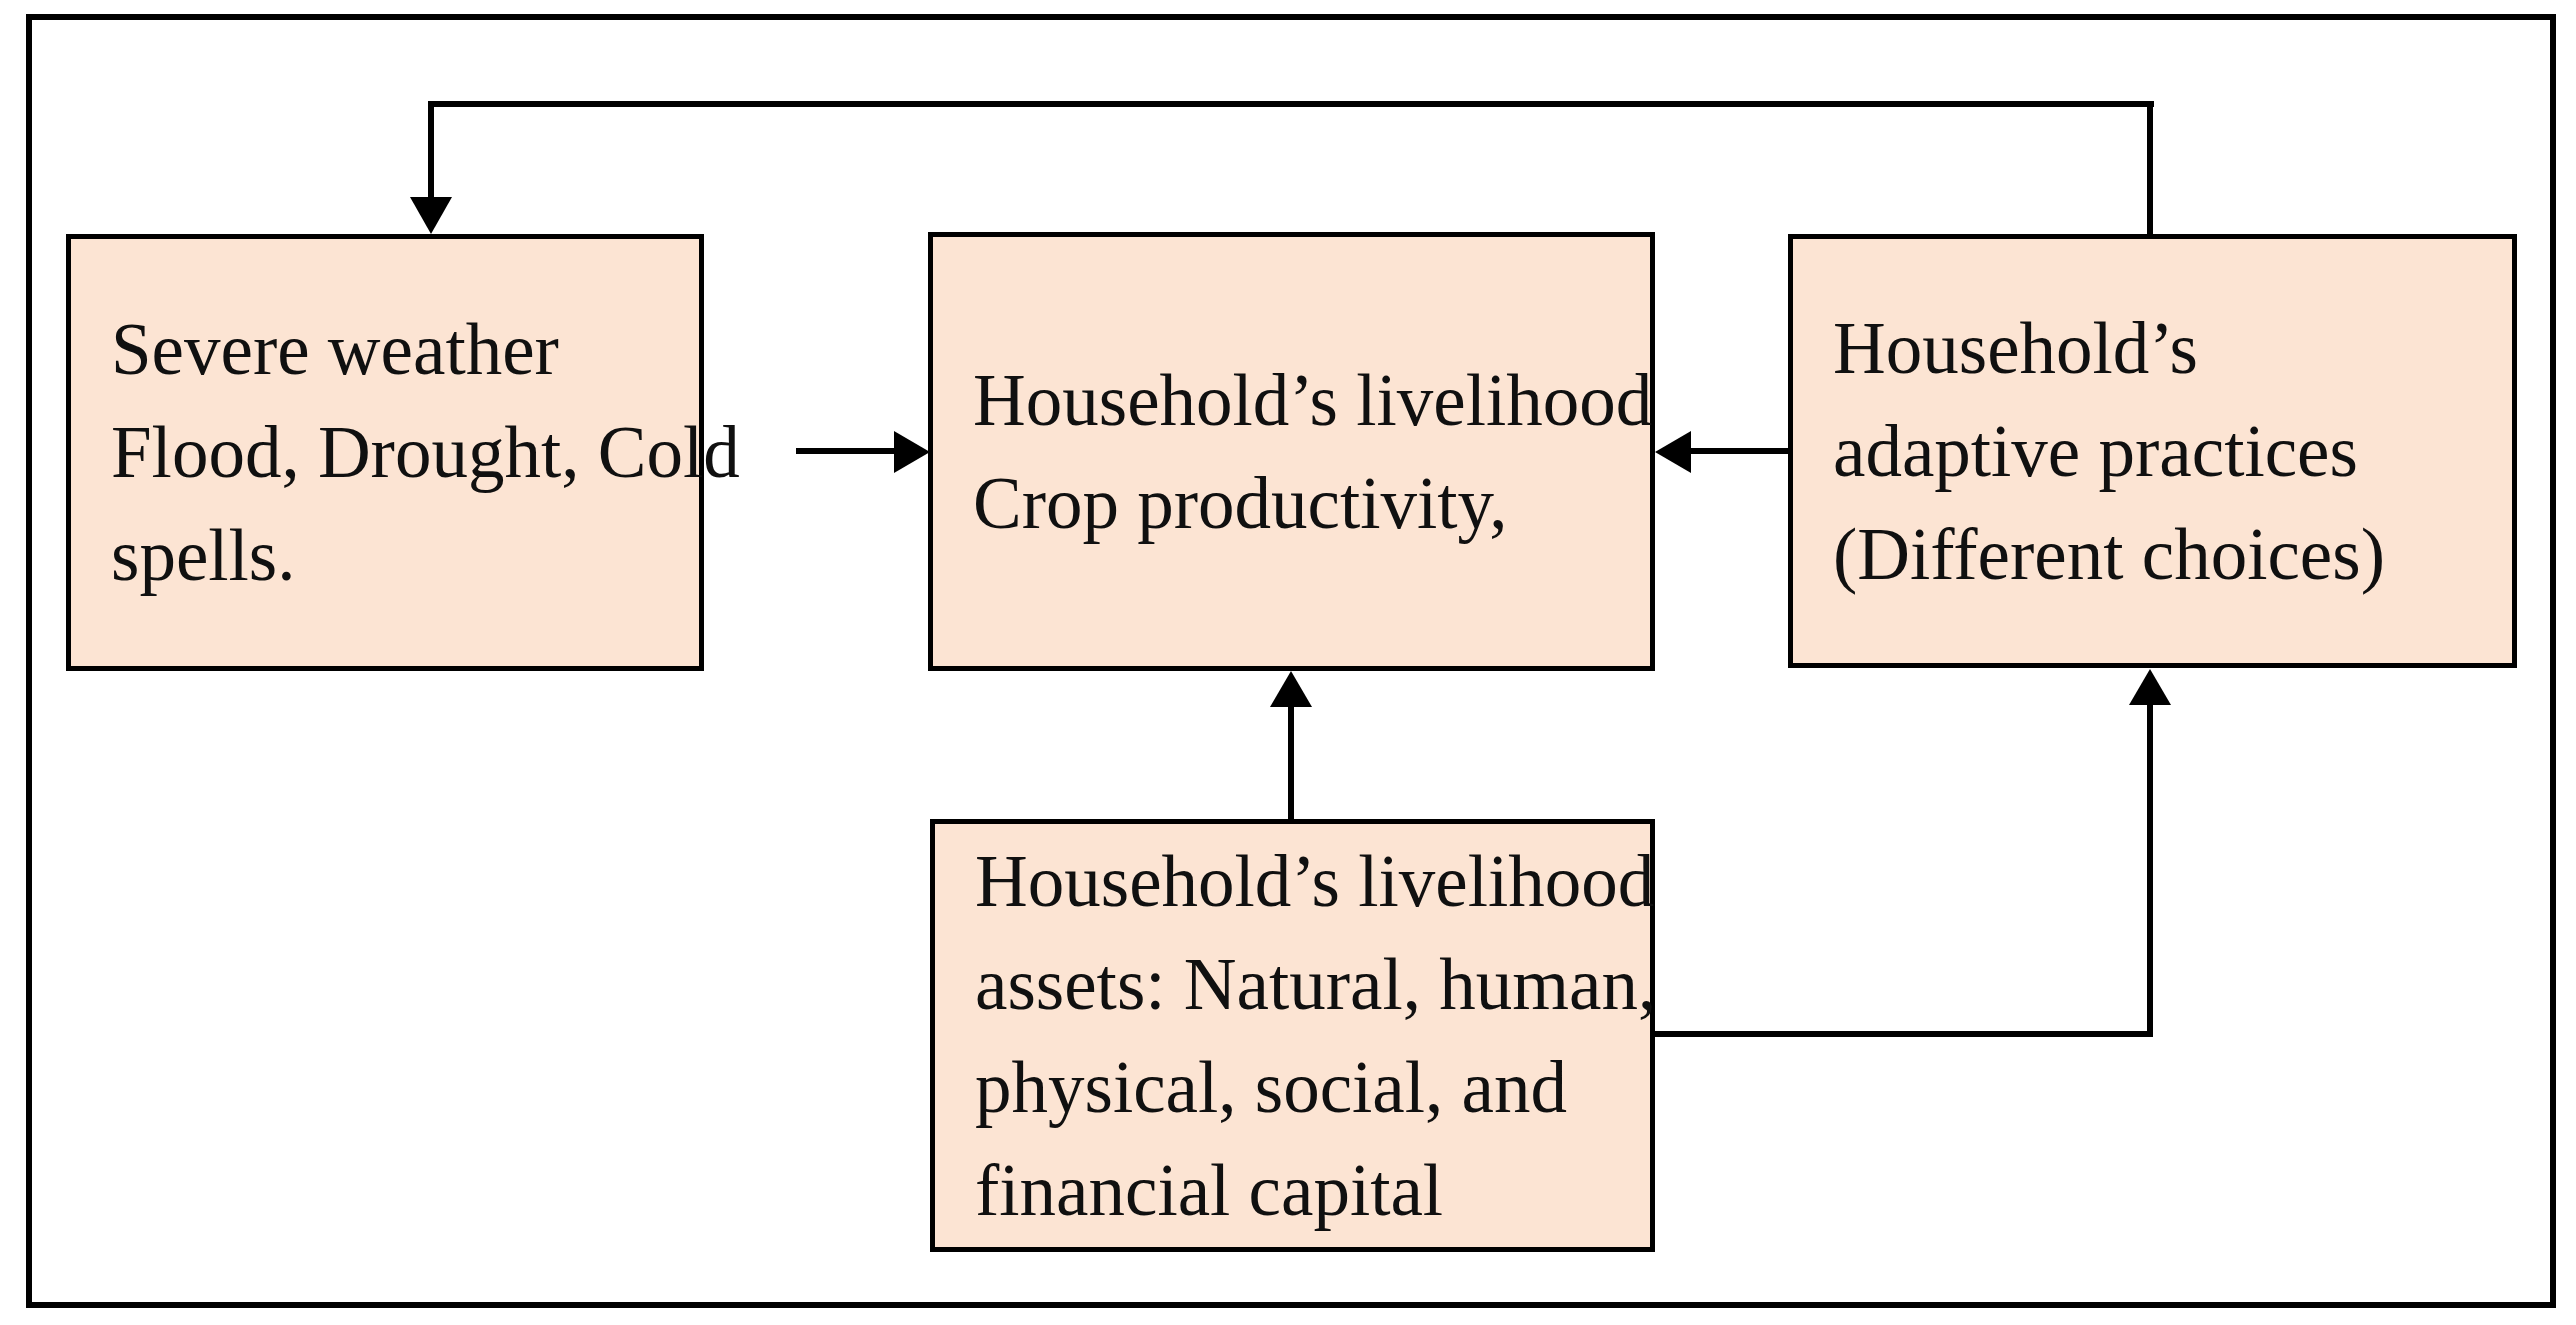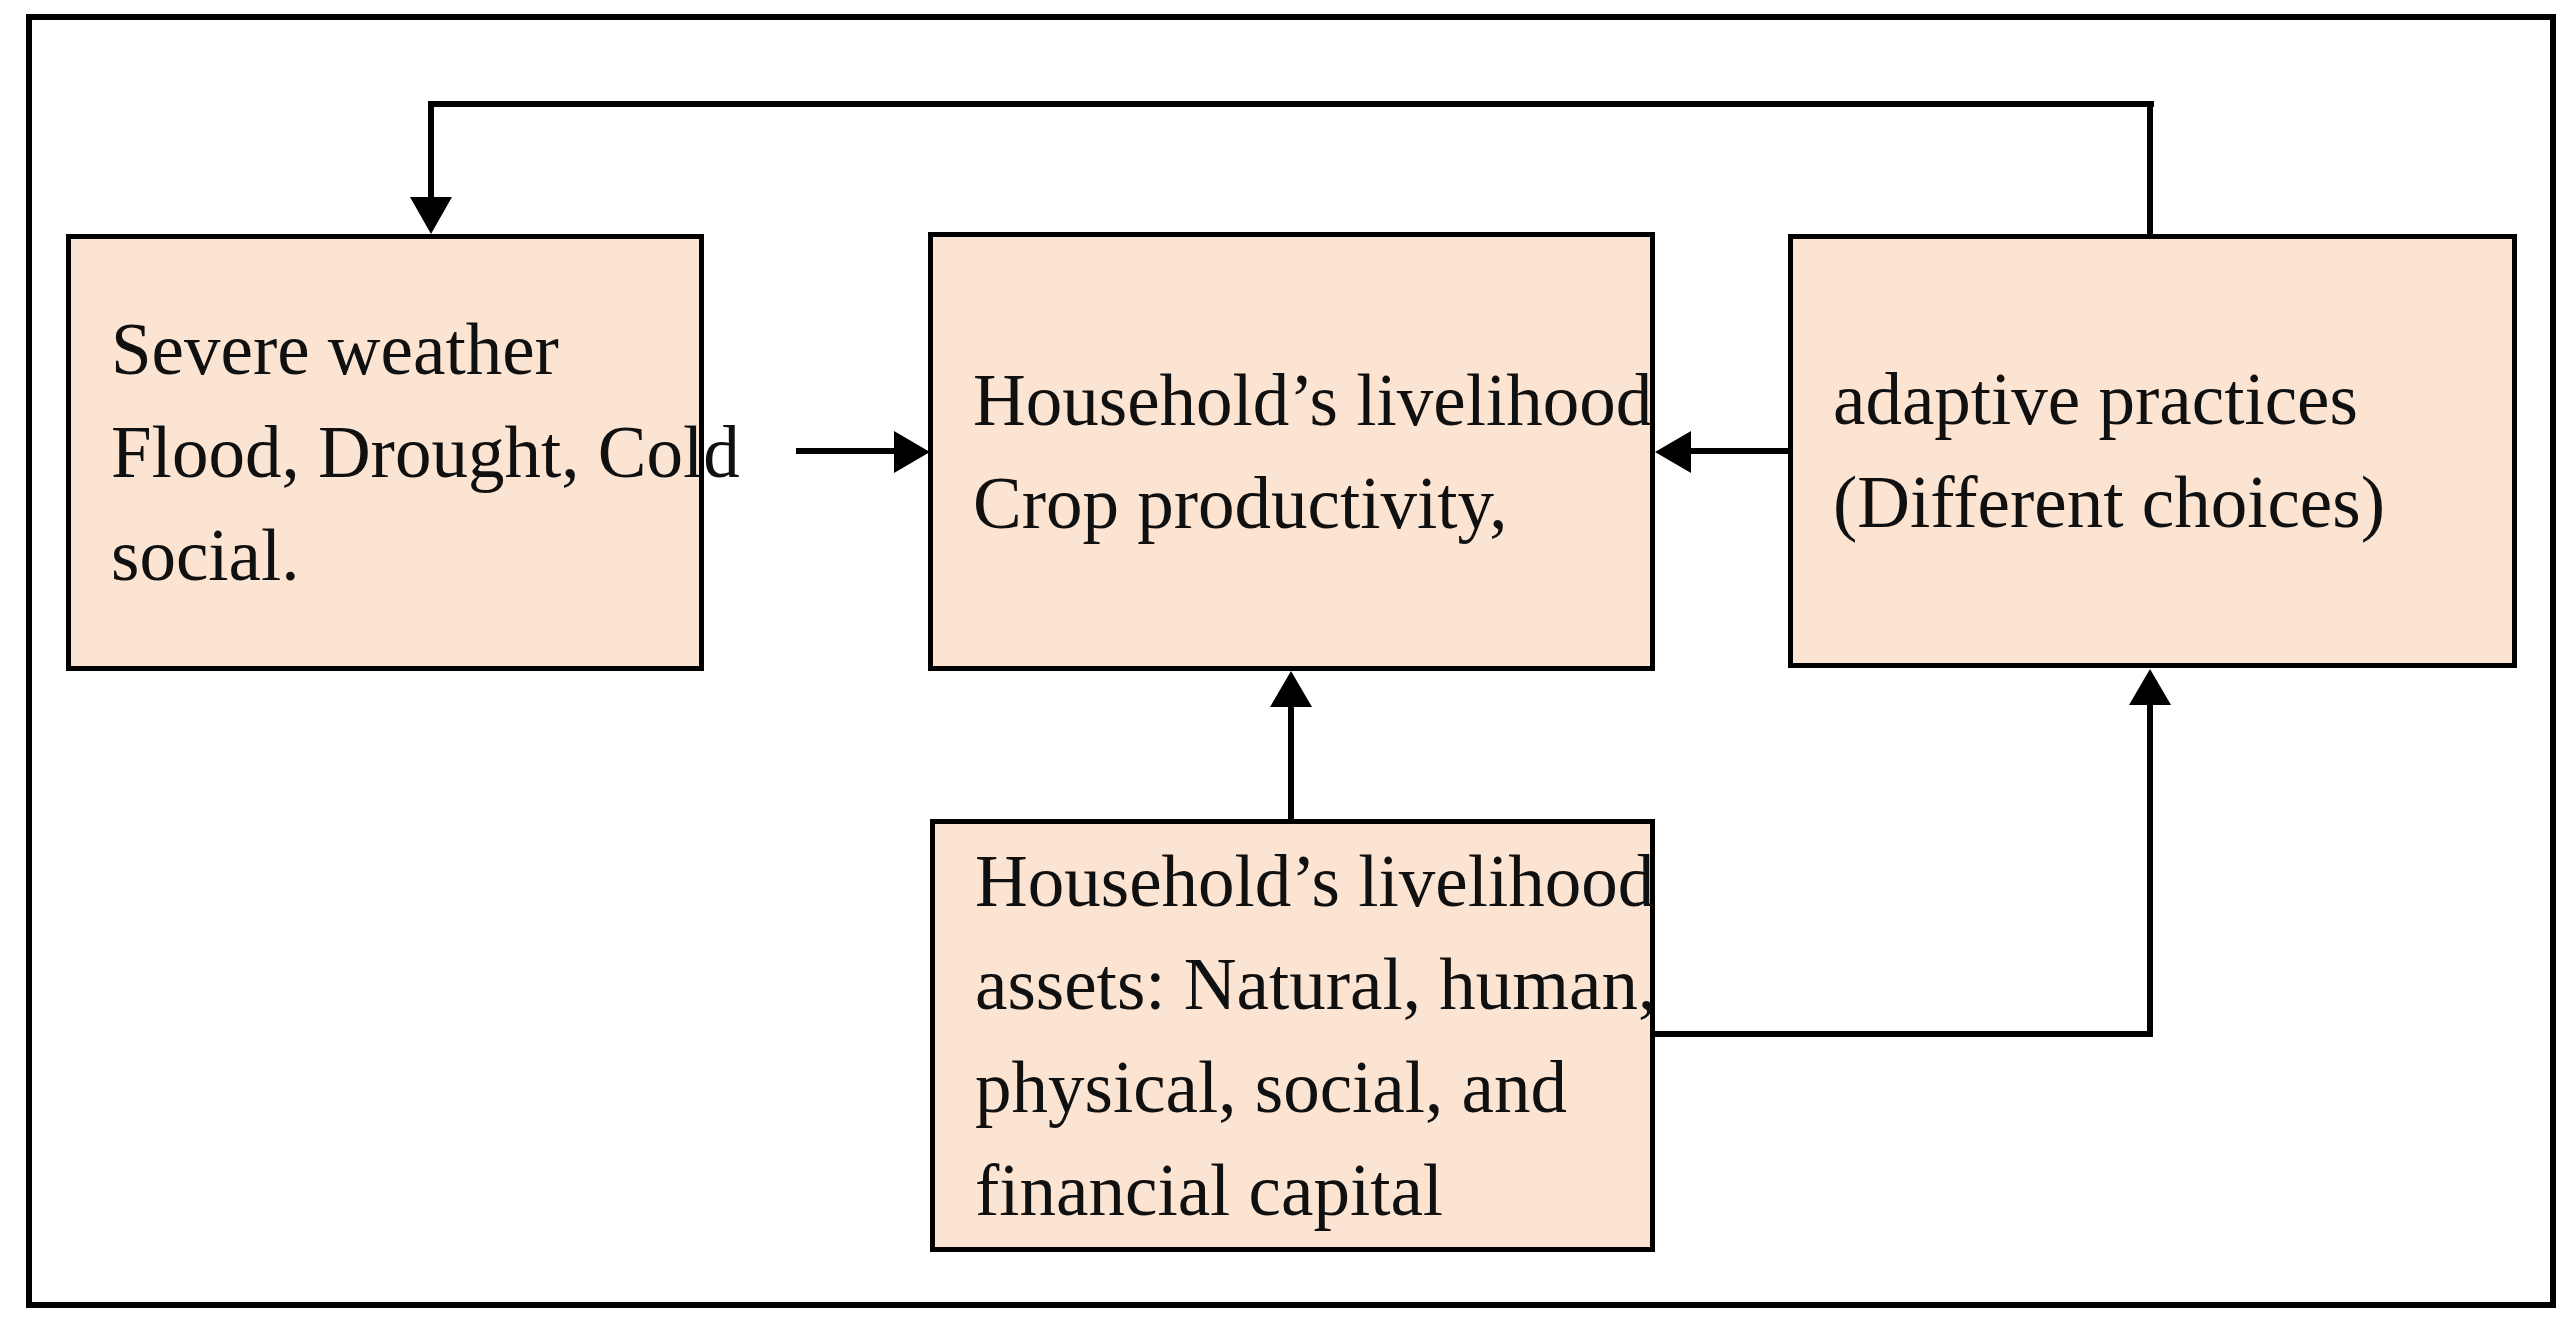--- a/index.html
+++ b/index.html
@@ -55,29 +55,30 @@
 </head>
 <body>
 
 <div id="diagram">
 
   <div class="outer-frame"></div>
 
   <div class="box" id="box-severe-weather">
     <div class="box-line">Severe weather</div>
     <div class="box-line">Flood, Drought, Cold</div>
-    <div class="box-line">social.</div>
+    <div class="box-line">spells.</div>
   </div>
 
   <div class="box" id="box-livelihood">
     <div class="box-line">Household’s livelihood</div>
     <div class="box-line">Crop productivity,</div>
   </div>
 
   <div class="box" id="box-adaptive">
+    <div class="box-line">Household’s</div>
     <div class="box-line">adaptive practices</div>
     <div class="box-line">(Different choices)</div>
   </div>
 
   <div class="box" id="box-assets">
     <div class="box-line">Household’s livelihood</div>
     <div class="box-line">assets: Natural, human,</div>
     <div class="box-line">physical, social, and</div>
     <div class="box-line">financial capital</div>
   </div>

